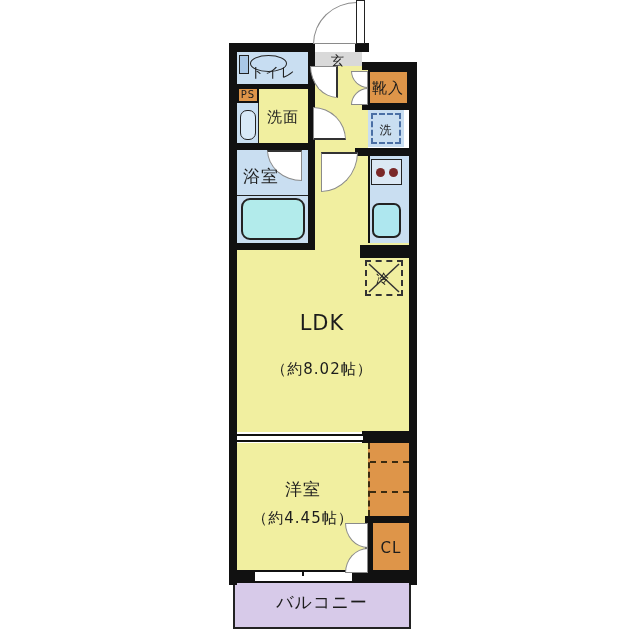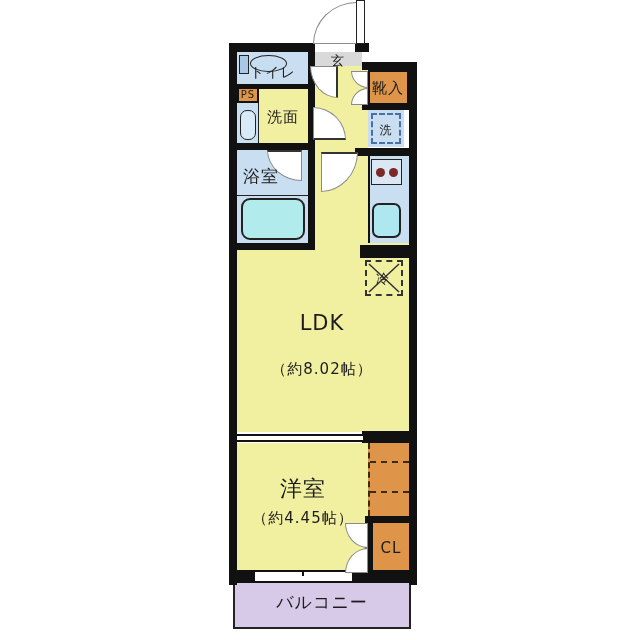--- a/index.html
+++ b/index.html
@@ -95,18 +95,18 @@
   <div class="lbl" style="left:338px;top:60px;font-size:13px;">玄</div>
   <div class="lbl" style="left:273px;top:72px;font-size:14px;">トイレ</div>
   <div class="lbl" style="left:248px;top:95px;font-size:10px;">PS</div>
   <div class="lbl" style="left:283px;top:117px;font-size:15px;">洗面</div>
   <div class="lbl" style="left:261px;top:176px;font-size:17px;">浴室</div>
   <div class="lbl" style="left:388px;top:88px;font-size:15px;">靴入</div>
   <div class="lbl" style="left:386px;top:130px;font-size:12px;">洗</div>
   <div class="lbl" style="left:383px;top:278px;font-size:13px;">冷</div>
   <div class="lbl" style="left:322px;top:323px;font-size:21px;">LDK</div>
   <div class="lbl" style="left:322px;top:353px;font-size:15px;margin-top:16px;">（約8.02帖）</div>
-  <div class="lbl" style="left:303px;top:489px;font-size:22px;">洋室</div>
+  <div class="lbl" style="left:303px;top:489px;font-size:17px;">洋室</div>
   <div class="lbl" style="left:303px;top:518px;font-size:15px;">（約4.45帖）</div>
   <div class="lbl" style="left:391px;top:548px;font-size:15px;">CL</div>
   <div class="lbl" style="left:322px;top:602px;font-size:17px;">バルコニー</div>
 
 </div>
 
 </body></html>

